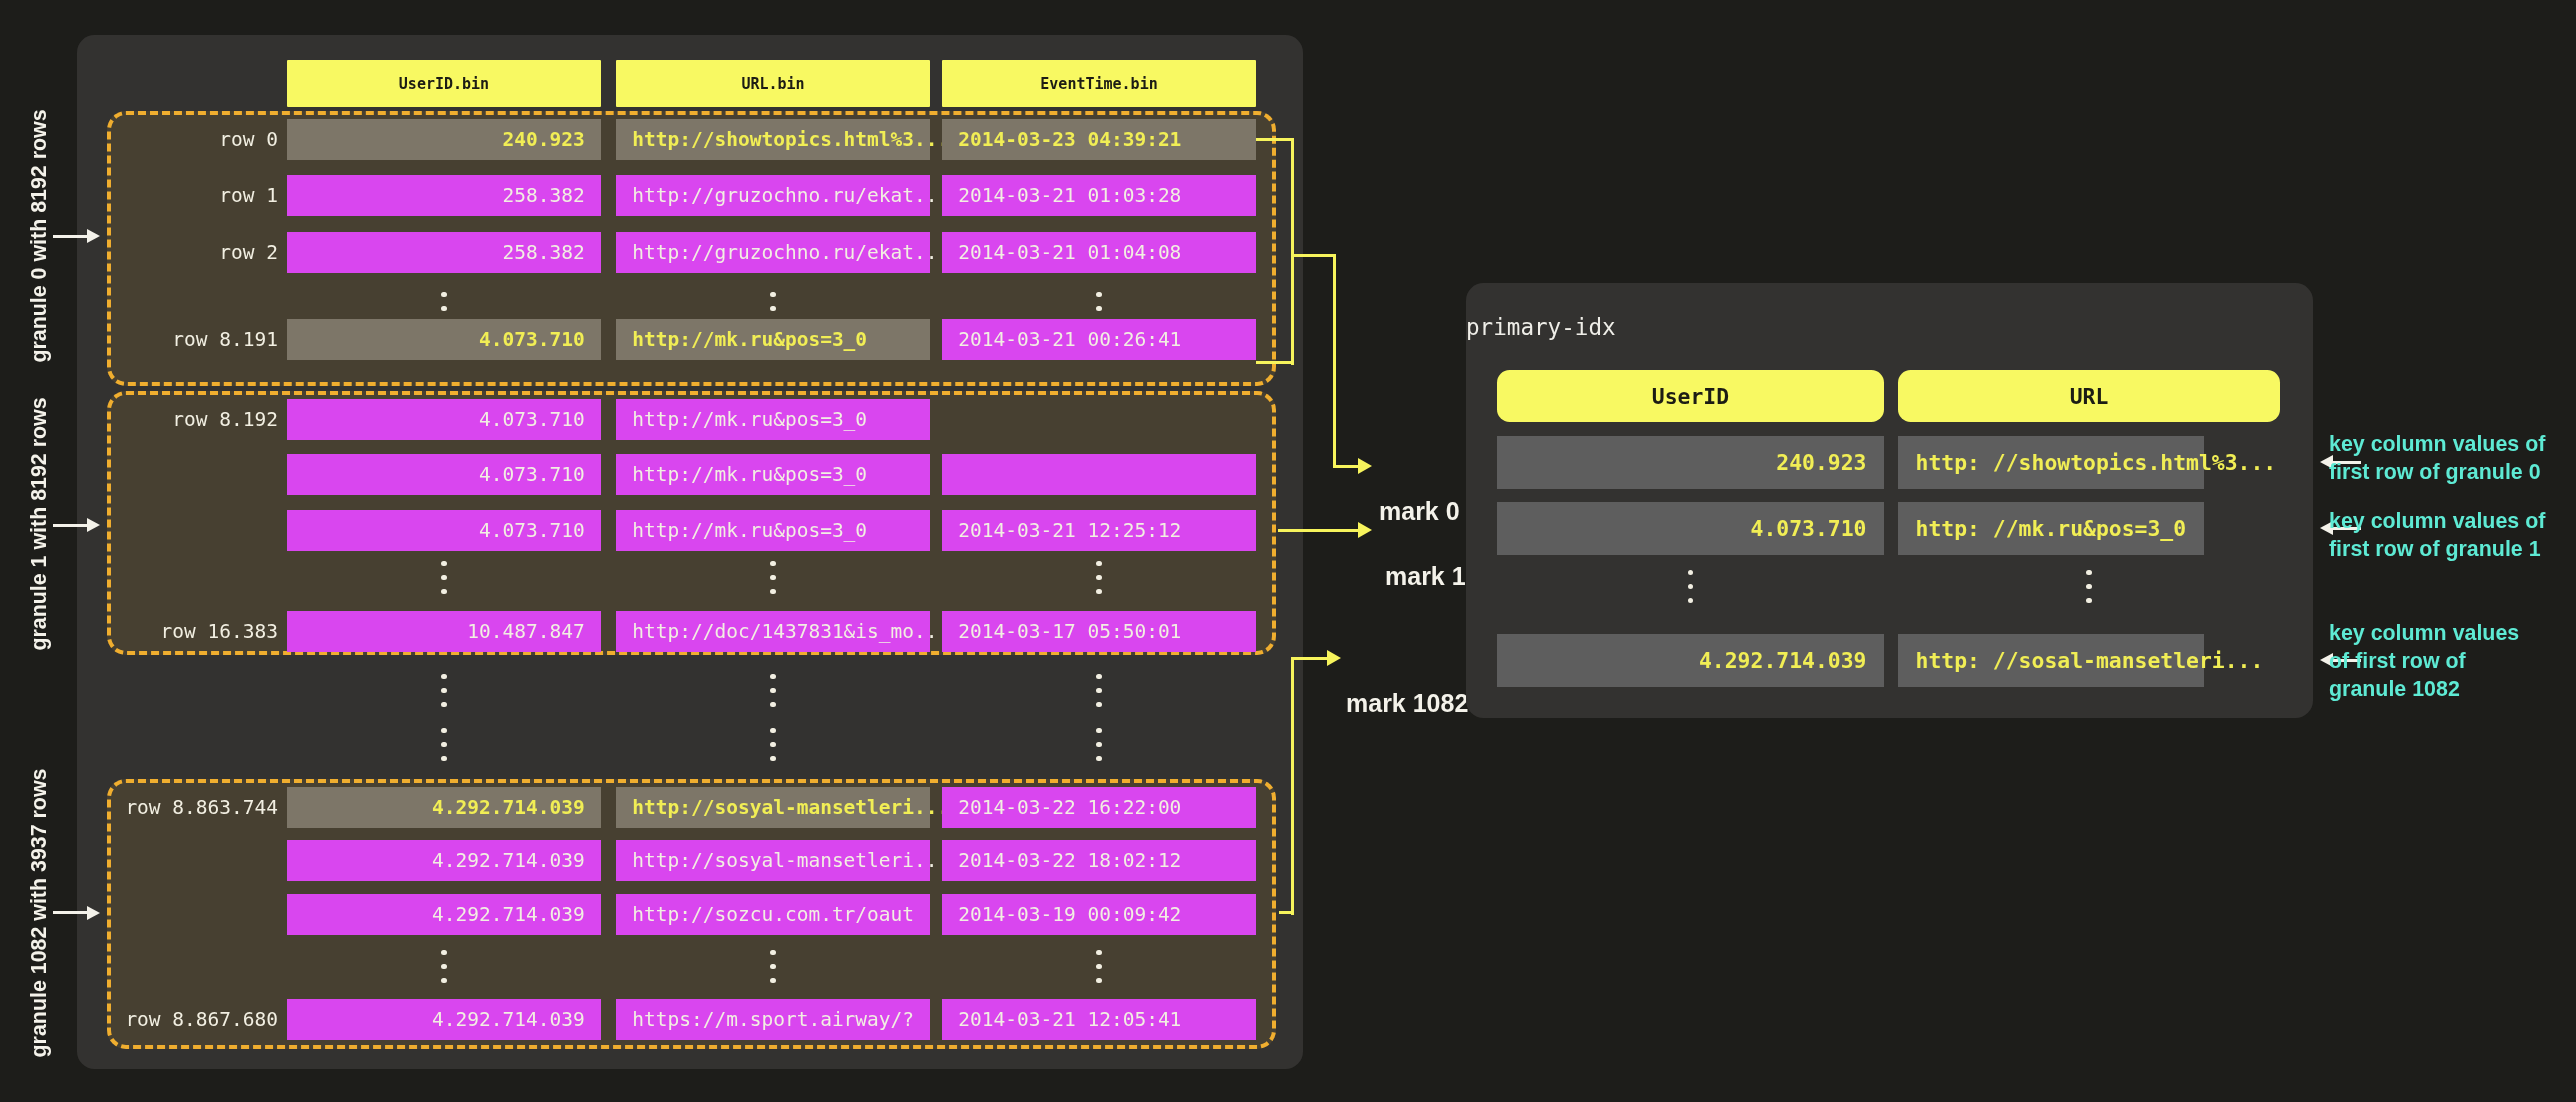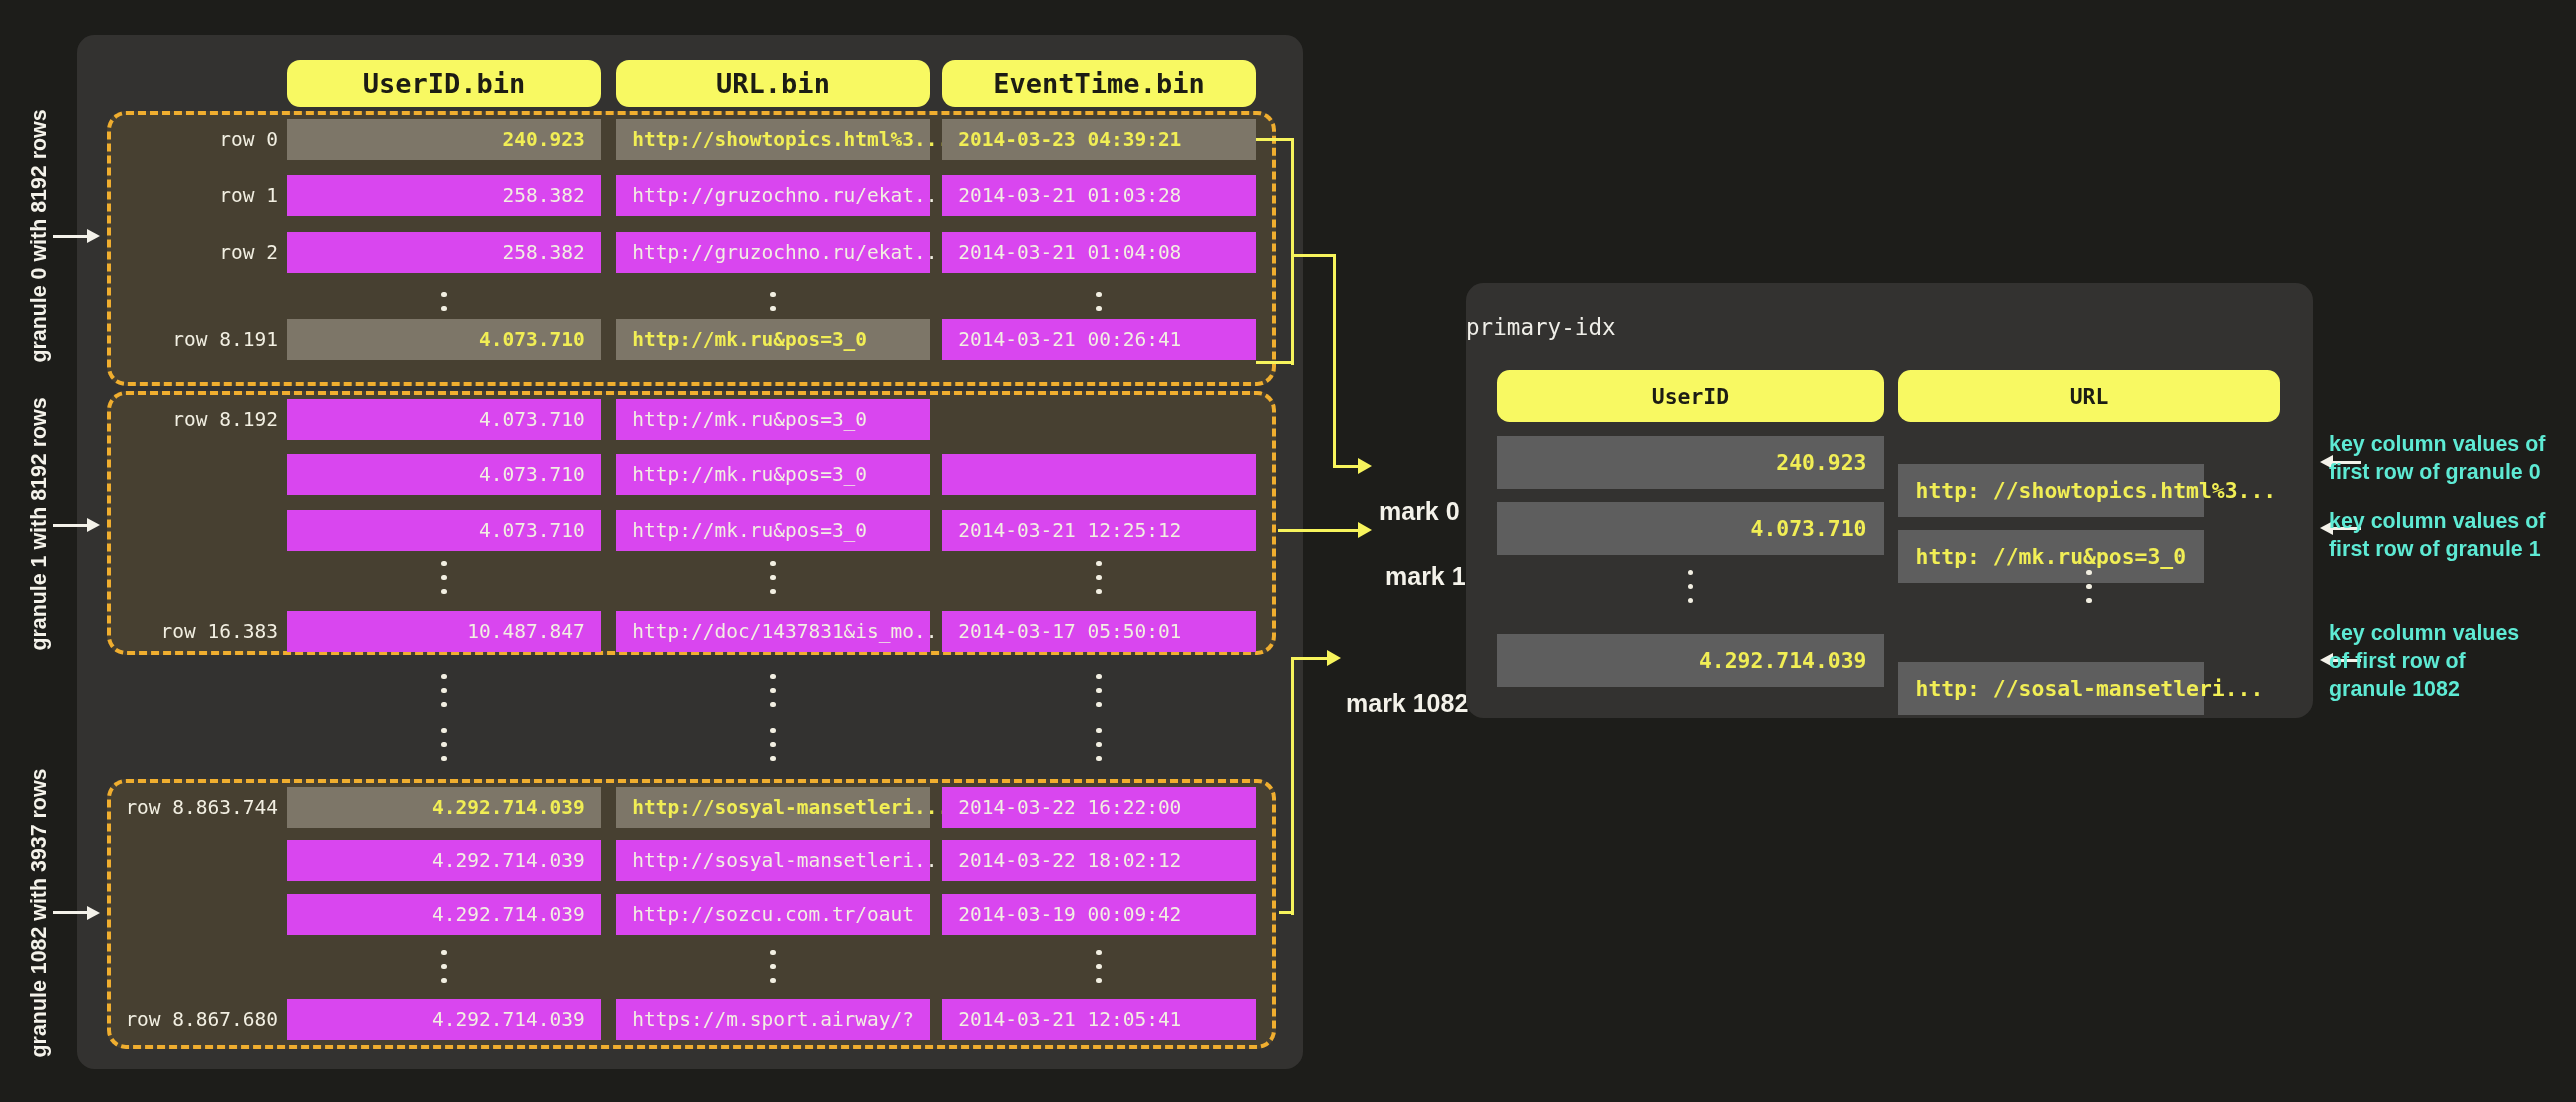--- a/index.html
+++ b/index.html
@@ -6,23 +6,23 @@
   body{
     position:relative;width:2576px;height:1103px;
     background:#1d1d1a;overflow:hidden;
     font-family:"DejaVu Sans Mono",monospace;
   }
   .panel{position:absolute;background:#333230;border-radius:17.6px;}
   #left-panel{left:77px;top:35px;width:1226px;height:1034px;}
   #right-panel{left:1466px;top:283px;width:847px;height:435px;}
 
   .pill{
-    position:absolute;height:47px;background:#f8f962;border-radius:13px;
+    position:absolute;height:47px;background:#f8f962;border-radius:1px;
     display:flex;align-items:center;justify-content:center;
-    color:#1c1c14;font-weight:bold;font-size:27px;
+    color:#1c1c14;font-weight:bold;font-size:15px;
     font-family:"DejaVu Sans Mono",monospace;
   }
   .granule{
     position:absolute;left:107px;width:1169px;box-sizing:border-box;
     border:4.4px dashed #f0ae2f;border-radius:19px;background:#474031;
   }
   .trow{position:absolute;left:0;width:2576px;height:41px;}
   .rlabel{
     position:absolute;left:107px;width:171px;height:41px;line-height:41px;
     text-align:right;color:#f2efe2;font-size:19.5px;white-space:pre;
@@ -72,21 +72,21 @@
     position:absolute;top:370px;height:52px;background:#f8f962;border-radius:12.6px;
     display:flex;align-items:center;justify-content:center;
     color:#1c1c14;font-weight:bold;font-size:21.4px;
   }
   .icell{
     position:absolute;height:53px;background:#5e5e5e;box-sizing:border-box;
     display:flex;align-items:center;color:#f1ee55;font-weight:bold;
     font-size:21.4px;white-space:pre;
   }
   .ic1{left:1497px;width:387px;justify-content:flex-end;padding-right:17.6px;}
-  .ic2{left:1898px;width:306px;padding-left:17.6px;margin-top:28px;}
+  .ic2{left:1898px;width:306px;padding-left:17.6px;}
 
   .ann{
     position:absolute;left:2329px;color:#5eead4;
     font-family:"Liberation Sans",sans-serif;font-weight:700;
     font-size:21.4px;line-height:28px;white-space:nowrap;
   }
 </style>
 </head>
 <body>
 

